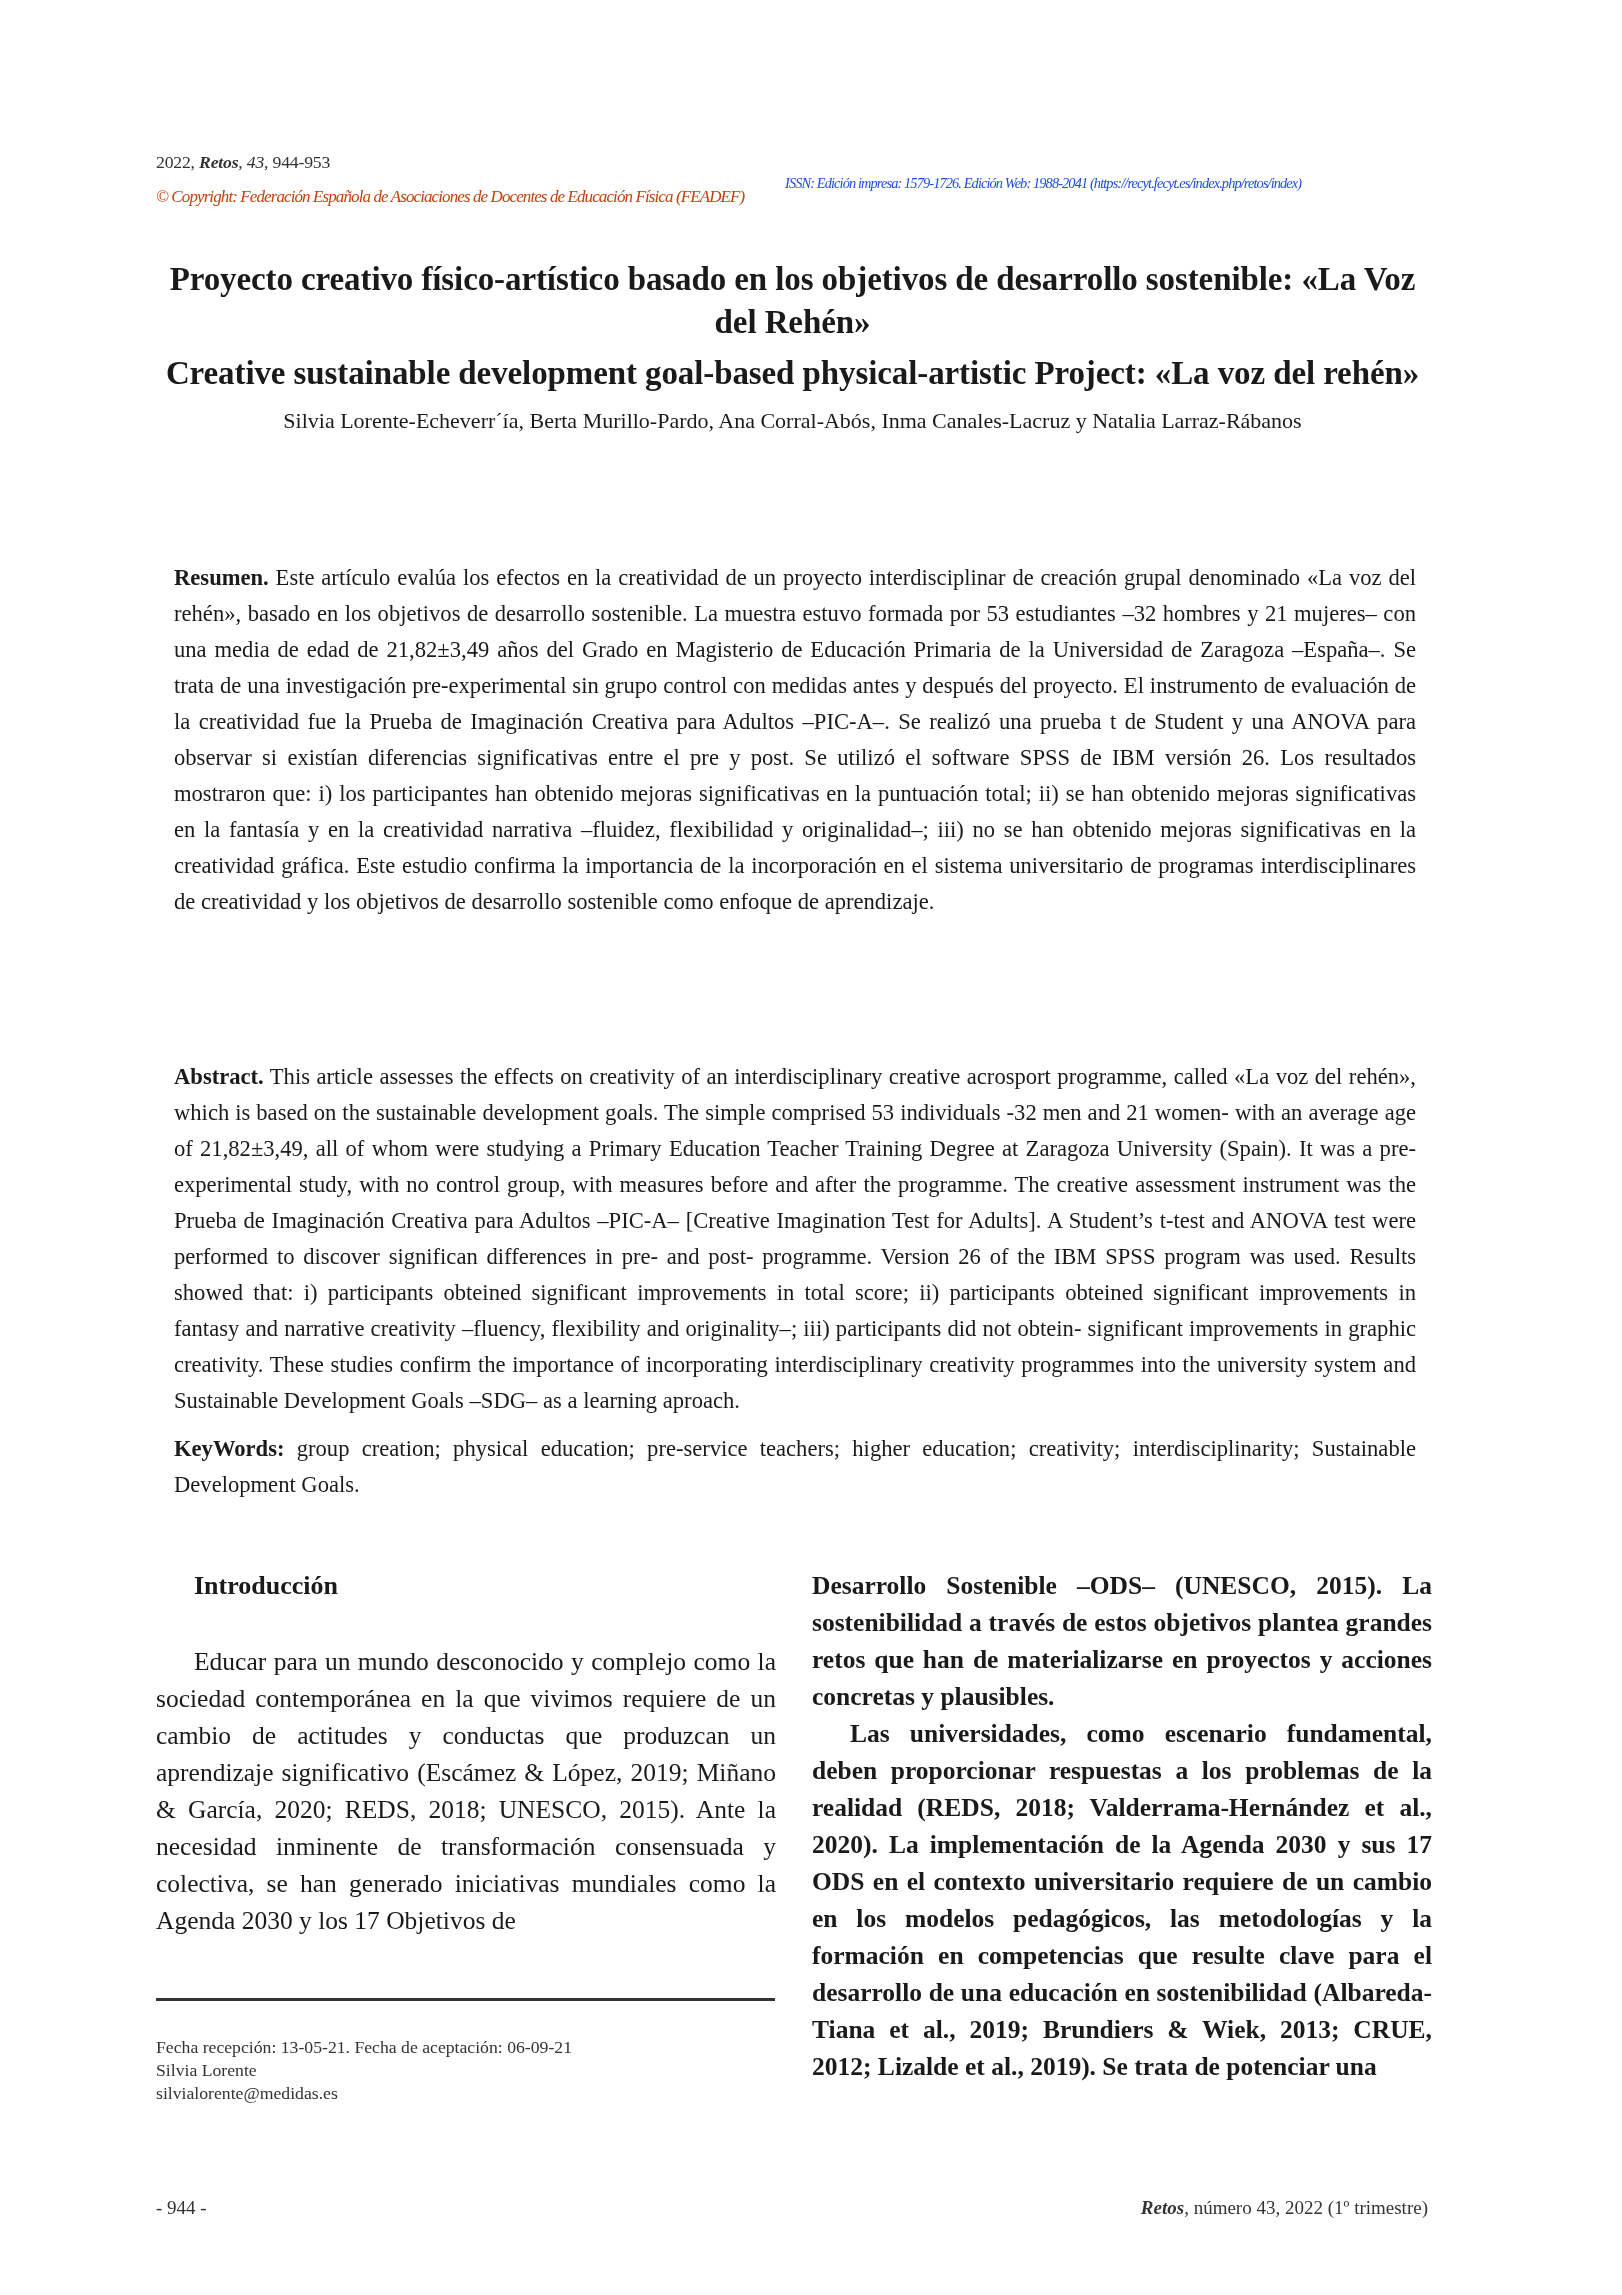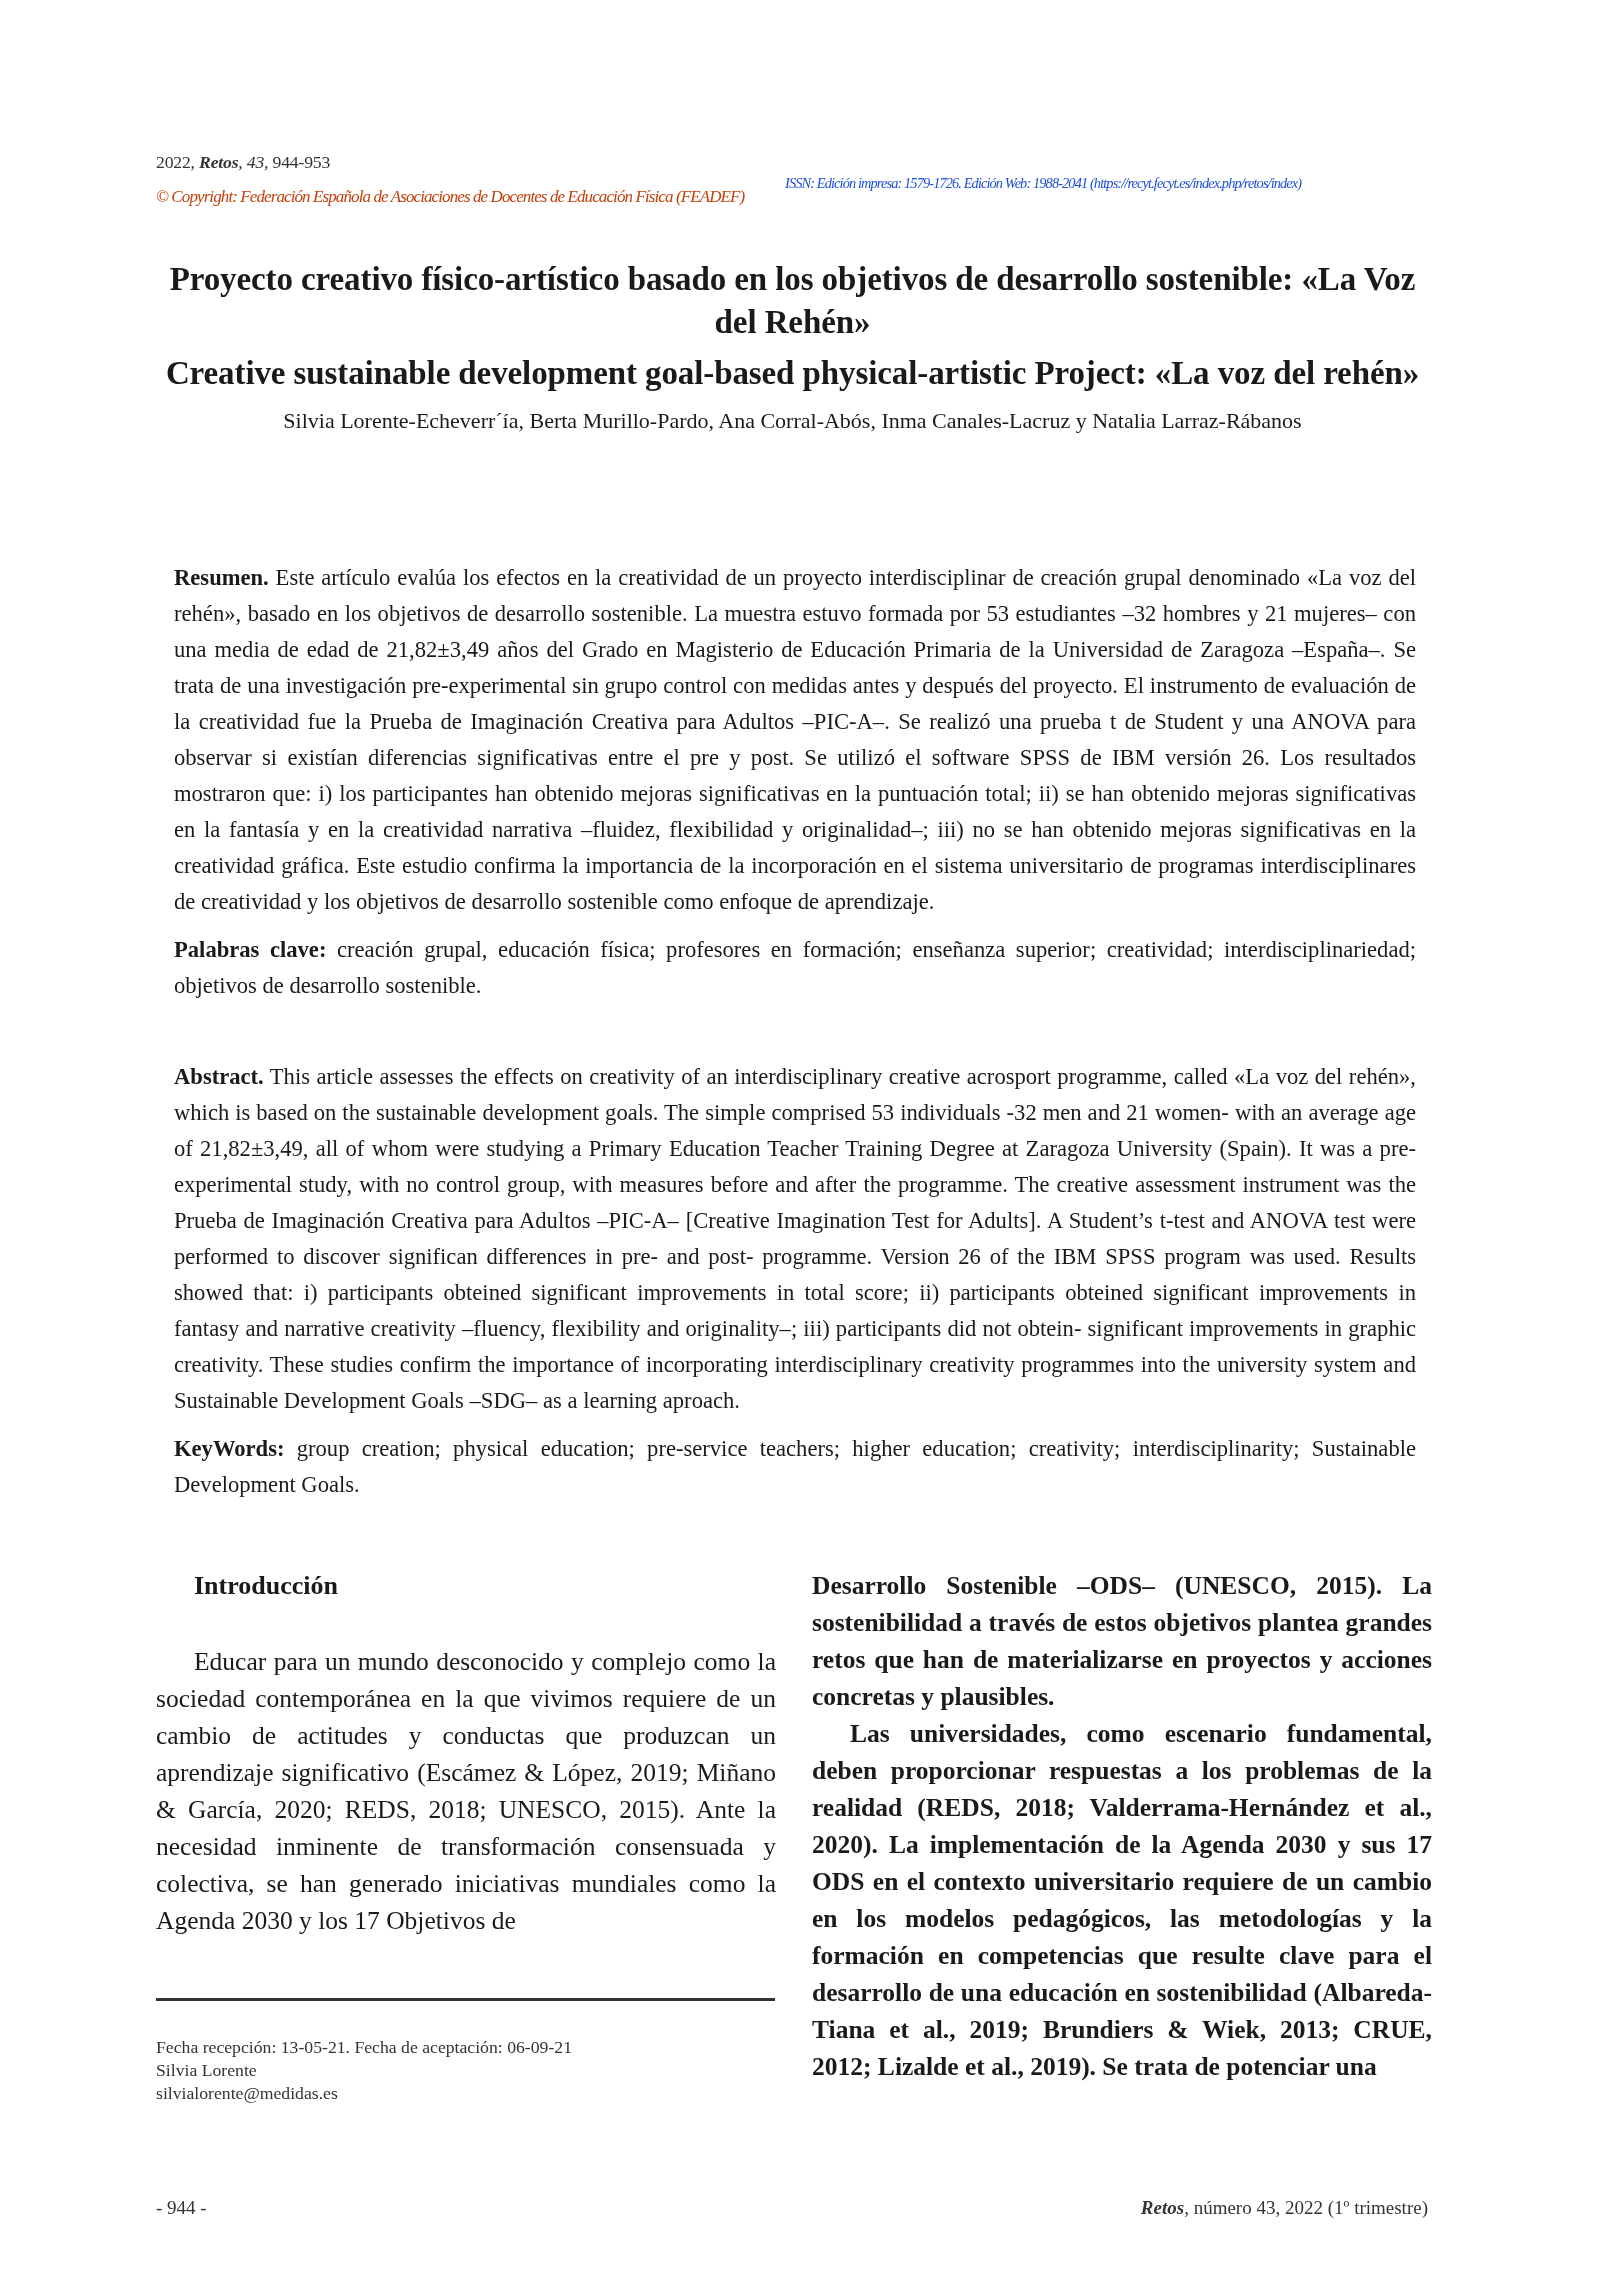--- a/index.html
+++ b/index.html
@@ -55,21 +55,20 @@
 <div class="abs hdr-issn">ISSN: Edición impresa: 1579-1726. Edición Web: 1988-2041 (https://recyt.fecyt.es/index.php/retos/index)</div>
 
 <div class="abs title-block">
   <h1 class="title-es">Proyecto creativo físico-artístico basado en los objetivos de desarrollo sostenible: «La Voz del Rehén»</h1>
   <h1 class="title-en">Creative sustainable development goal-based physical-artistic Project: «La voz del rehén»</h1>
   <div class="authors">Silvia Lorente-Echeverr´ía, Berta Murillo-Pardo, Ana Corral-Abós, Inma Canales-Lacruz y Natalia Larraz-Rábanos</div>
 </div>
 
 <div class="abs abstract-block resumen">
   <p><span class="lbl">Resumen.</span><span> Este artículo evalúa los efectos en la creatividad de un proyecto interdisciplinar de creación grupal denominado «La voz del rehén», basado en los objetivos de desarrollo sostenible. La muestra estuvo formada por 53 estudiantes –32 hombres y 21 mujeres– con una media de edad de 21,82±3,49 años del Grado en Magisterio de Educación Primaria de la Universidad de Zaragoza –España–. Se trata de una investigación pre-experimental sin grupo control con medidas antes y después del proyecto. El instrumento de evaluación de la creatividad fue la Prueba de Imaginación Creativa para Adultos –PIC-A–. Se realizó una prueba t de Student y una ANOVA para observar si existían diferencias significativas entre el pre y post. Se utilizó el software SPSS de IBM versión 26. Los resultados mostraron que: i) los participantes han obtenido mejoras significativas en la puntuación total; ii) se han obtenido mejoras significativas en la fantasía y en la creatividad narrativa –fluidez, flexibilidad y originalidad–; iii) no se han obtenido mejoras significativas en la creatividad gráfica. Este estudio confirma la importancia de la incorporación en el sistema universitario de programas interdisciplinares de creatividad y los objetivos de desarrollo sostenible como enfoque de aprendizaje.</span></p>
-  <p><span class="lbl">Palabras clave:</span><span> creación grupal, educación física; profesores en formación; enseñanza superior; creatividad; interdisciplinariedad; objetivos de desarrollo sostenible.</span></p>
 </div>
 
 <div class="abs abstract-block abstract-en">
   <p><span class="lbl">Abstract.</span><span> This article assesses the effects on creativity of an interdisciplinary creative acrosport programme, called «La voz del rehén», which is based on the sustainable development goals. The simple comprised 53 individuals -32 men and 21 women- with an average age of 21,82±3,49, all of whom were studying a Primary Education Teacher Training Degree at Zaragoza University (Spain). It was a pre-experimental study, with no control group, with measures before and after the programme. The creative assessment instrument was the Prueba de Imaginación Creativa para Adultos –PIC-A– [Creative Imagination Test for Adults]. A Student’s t-test and ANOVA test were performed to discover significan differences in pre- and post- programme. Version 26 of the IBM SPSS program was used. Results showed that: i) participants obteined significant improvements in total score; ii) participants obteined significant improvements in fantasy and narrative creativity –fluency, flexibility and originality–; iii) participants did not obtein- significant improvements in graphic creativity. These studies confirm the importance of incorporating interdisciplinary creativity programmes into the university system and Sustainable Development Goals –SDG– as a learning aproach.</span></p>
   <p><span class="lbl">KeyWords:</span><span> group creation; physical education; pre-service teachers; higher education; creativity; interdisciplinarity; Sustainable Development  Goals.</span></p>
 </div>
 
 <div class="abs col col-left">
   <p class="section-heading">Introducción</p>
   <p class="indent">Educar para un mundo desconocido y complejo como la sociedad contemporánea en la que vivimos requiere de un cambio de actitudes y conductas que produzcan un aprendizaje significativo (Escámez &amp; López, 2019; Miñano &amp; García, 2020; REDS, 2018; UNESCO, 2015). Ante la necesidad inminente de transformación consensuada y colectiva, se han generado iniciativas mundiales como la Agenda 2030 y los 17 Objetivos de</p>

